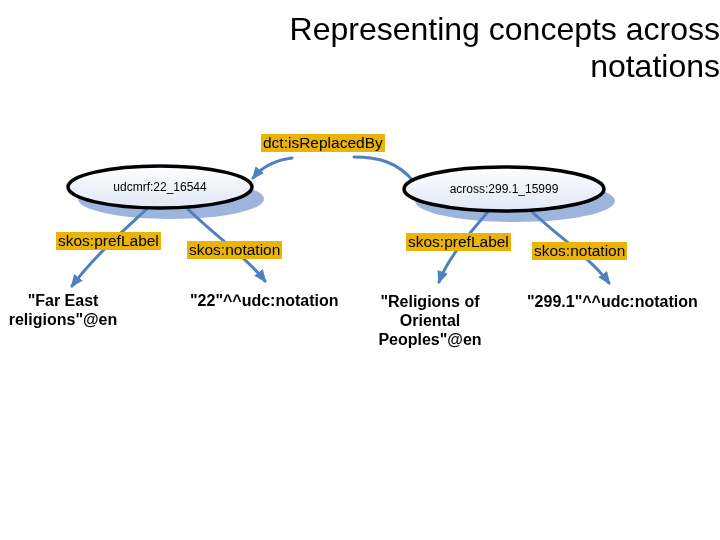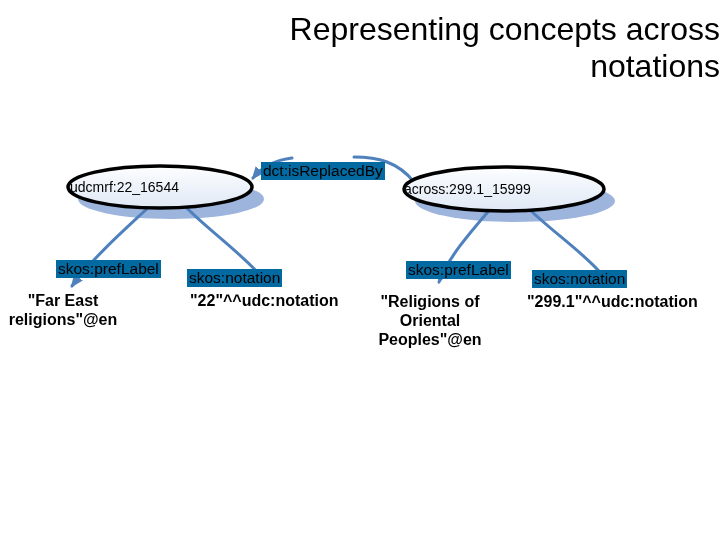--- a/index.html
+++ b/index.html
@@ -16,28 +16,28 @@
     position: absolute; left: 0; top: 11px; width: 720px;
     text-align: right;
     font-size: 32px; font-weight: 400; line-height: 1.17;
     white-space: pre-line;
     letter-spacing: 0px;
   }
   .diagram-svg { position: absolute; left: 0; top: 0; width: 720px; height: 540px; }
   .edge-label {
     position: absolute;
     font-size: 15.5px; line-height: 18px;
-    background: #0369a1;
+    background: #eab308;
     padding: 0 2px;
     white-space: nowrap;
-    margin-top: 28px;
   }
   .node-label {
     position: absolute;
-    font-size: 14px; line-height: 18px;
+    font-size: 12px; line-height: 18px;
+    text-align: center;
     white-space: nowrap;
   }
   .literal {
     position: absolute;
     font-size: 16px; font-weight: 700; line-height: 19px;
     white-space: pre-line;
     text-align: center;
   }
   .literal.single { white-space: nowrap; text-align: left; }
 </style>

